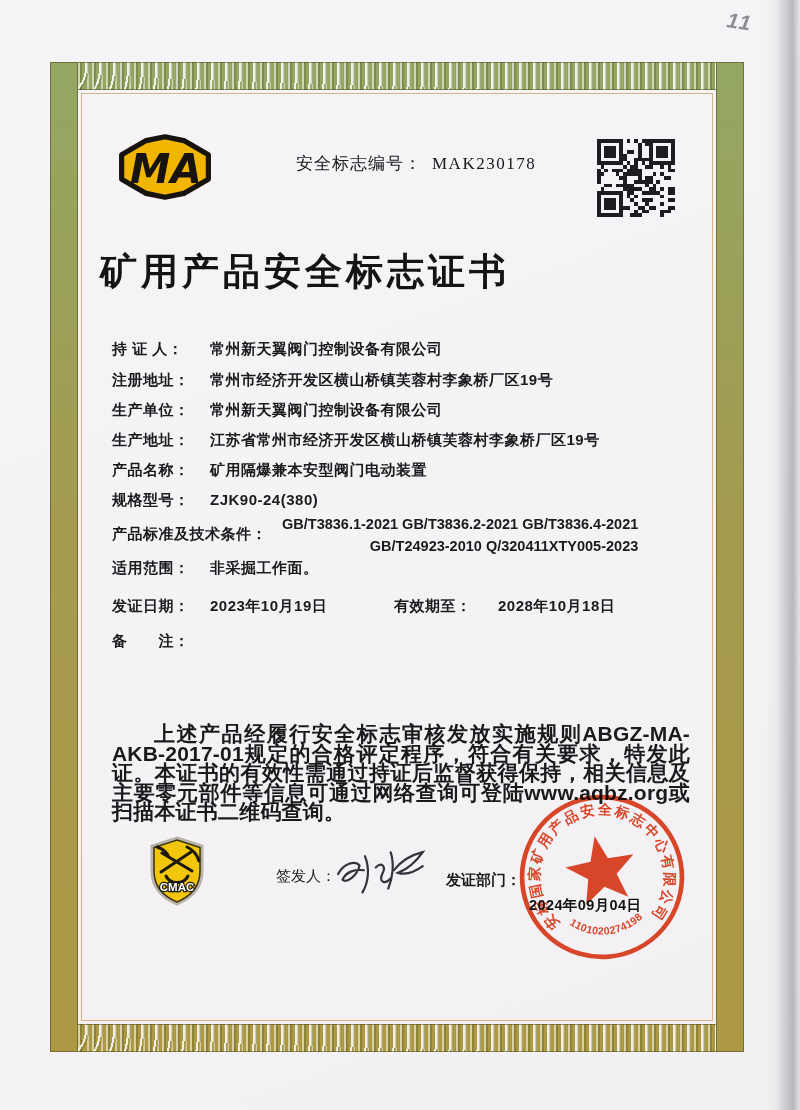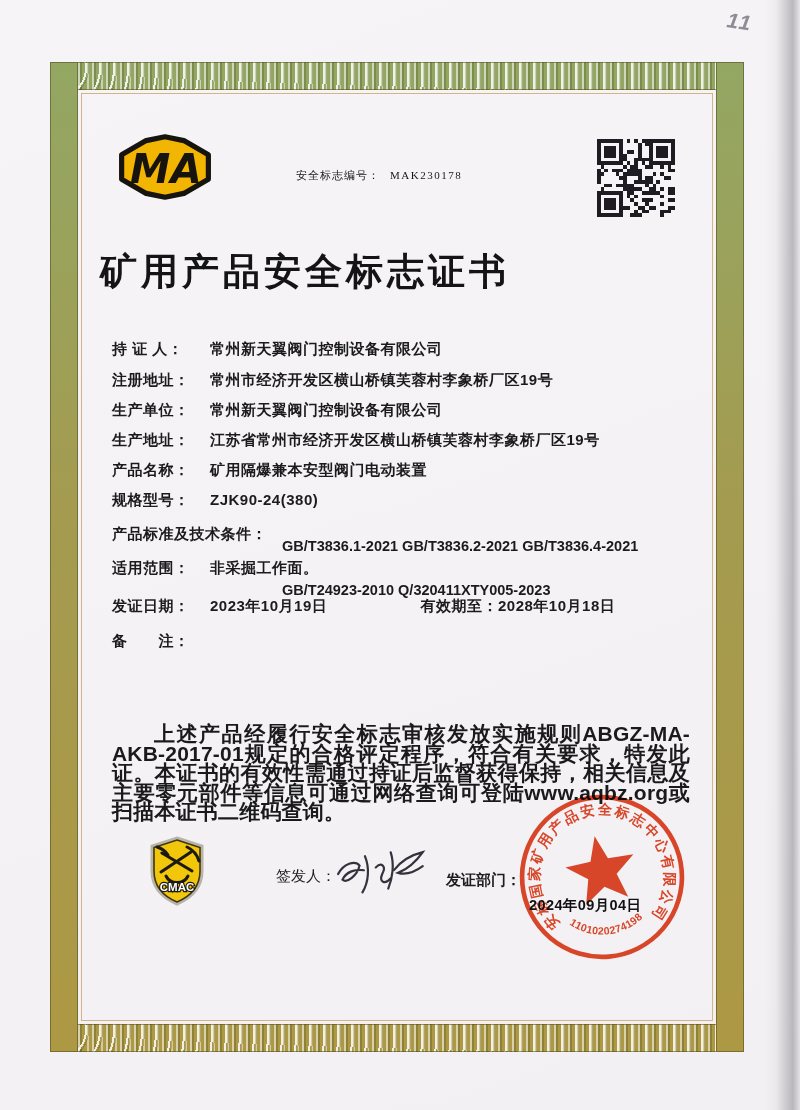--- a/index.html
+++ b/index.html
@@ -30,34 +30,34 @@
   .b-top{top:0;background-color:#93a763;}
   .b-bottom{bottom:0;background-color:#ad9844;}
   .b-left,.b-right{background-image:linear-gradient(to bottom,#93a763 0%,#a49b50 45%,#ad9844 100%);}
   .b-left{left:0;} .b-right{right:0;}
   .b-top.pat-h{background-image:
       repeating-radial-gradient(circle at 7px 6px, rgba(255,255,255,.85) 0 2px, rgba(255,255,255,0) 2px 3px, rgba(75,80,30,.32) 3px 4px, rgba(0,0,0,0) 4px 14px),
       repeating-linear-gradient(90deg, rgba(255,255,255,.55) 0 2px, rgba(70,78,28,.30) 2px 4px, rgba(0,0,0,0) 4px 9px, rgba(255,255,255,.5) 9px 11px, rgba(0,0,0,0) 11px 14px);}
   .inner-line{position:absolute;inset:31px;border:1px solid #d6b285;}
   
   .ma-badge{position:absolute;left:117px;top:134px;width:96px;height:66px;}
-  .cert-no{position:absolute;left:296px;top:168px;font-family:"Liberation Serif","DejaVu Serif",serif;
-    font-size:11px;color:#17171a;letter-spacing:1px;}
+  .cert-no{position:absolute;left:296px;top:152px;font-family:"Liberation Serif","DejaVu Serif",serif;
+    font-size:17px;color:#17171a;letter-spacing:1px;}
   .cert-no .v{margin-left:10px;letter-spacing:1.5px;}
   .qr{position:absolute;left:597px;top:139px;width:78px;height:78px;}
   .qr svg{width:100%;height:100%;shape-rendering:crispEdges;fill:#1d1c22;}
   .title{position:absolute;left:100px;top:247px;width:624px;text-align:left;
     font-size:37px;font-weight:900;letter-spacing:4px;color:#141416;}
   
   .row{position:absolute;left:112px;font-size:15px;font-weight:bold;white-space:nowrap;color:#1b1b1e;}
   .row .lb{display:inline-block;width:98px;vertical-align:top;letter-spacing:.5px;}
-  .row .val{display:inline-block;vertical-align:top;letter-spacing:.5px;}
+  .row .val{display:inline-block;vertical-align:top;letter-spacing:.5px;text-align:right;}
   .row.std .lb{width:170px;padding-top:12px;}
-  .row.std .val div{font-size:14.5px;line-height:22px;letter-spacing:0;margin-top:22px;}
-  .row .lb2{display:inline-block;width:104px;vertical-align:top;letter-spacing:.5px;text-align:right;}
+  .row.std .val div{font-size:14.5px;line-height:22px;letter-spacing:0;}
+  .row .lb2{display:inline-block;width:104px;vertical-align:top;letter-spacing:.5px;}
   .row .val1{display:inline-block;width:184px;vertical-align:top;letter-spacing:.5px;}
   
   .statement{position:absolute;left:112px;top:724px;width:578px;font-size:21px;line-height:19.5px;
     font-weight:bold;text-align:justify;text-indent:2em;color:#1a1a1d;letter-spacing:.2px;}
   
   .cmac-badge{position:absolute;left:147px;top:835px;width:60px;height:72px;}
   .issuer-label{position:absolute;left:276px;top:867px;font-size:15px;font-weight:normal;}
   .signature{position:absolute;left:330px;top:841px;width:104px;height:60px;}
   .dept-label{position:absolute;left:446px;top:871px;font-size:15px;font-weight:bold;}
   .seal{position:absolute;left:516px;top:791px;width:172px;height:172px;mix-blend-mode:multiply;opacity:.95;}

